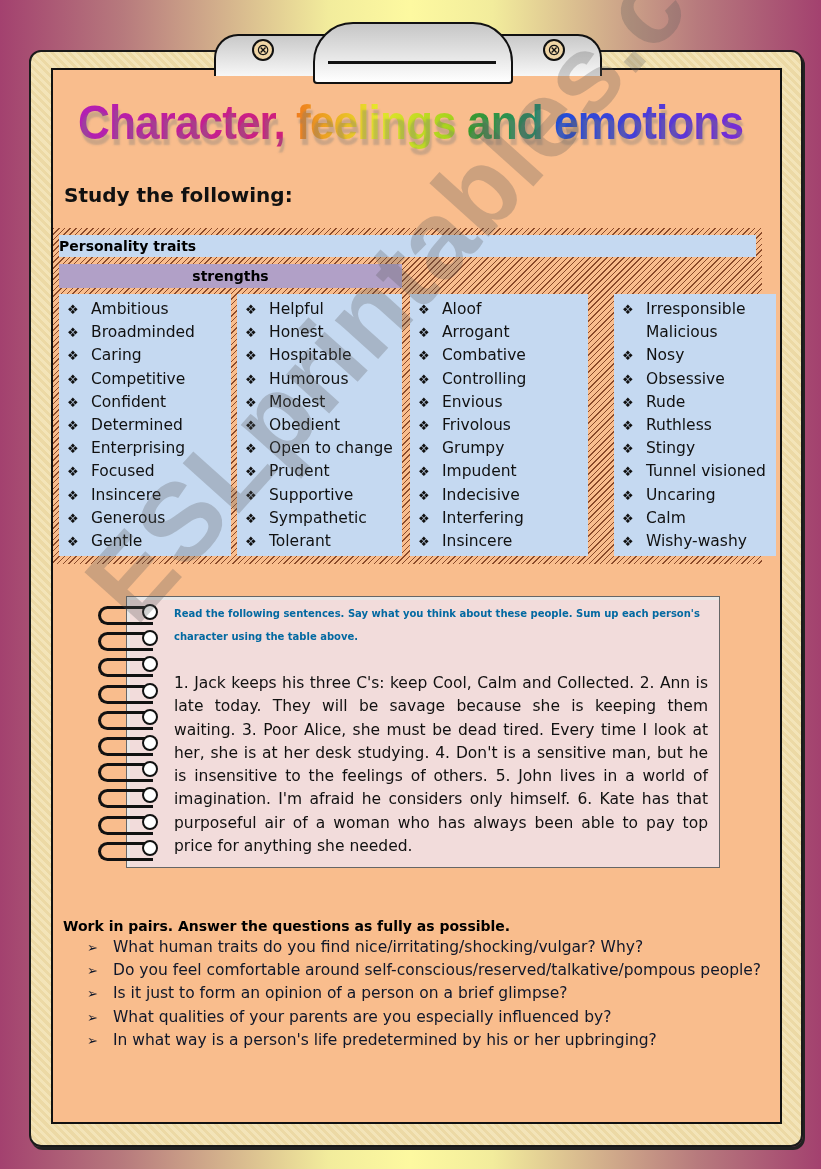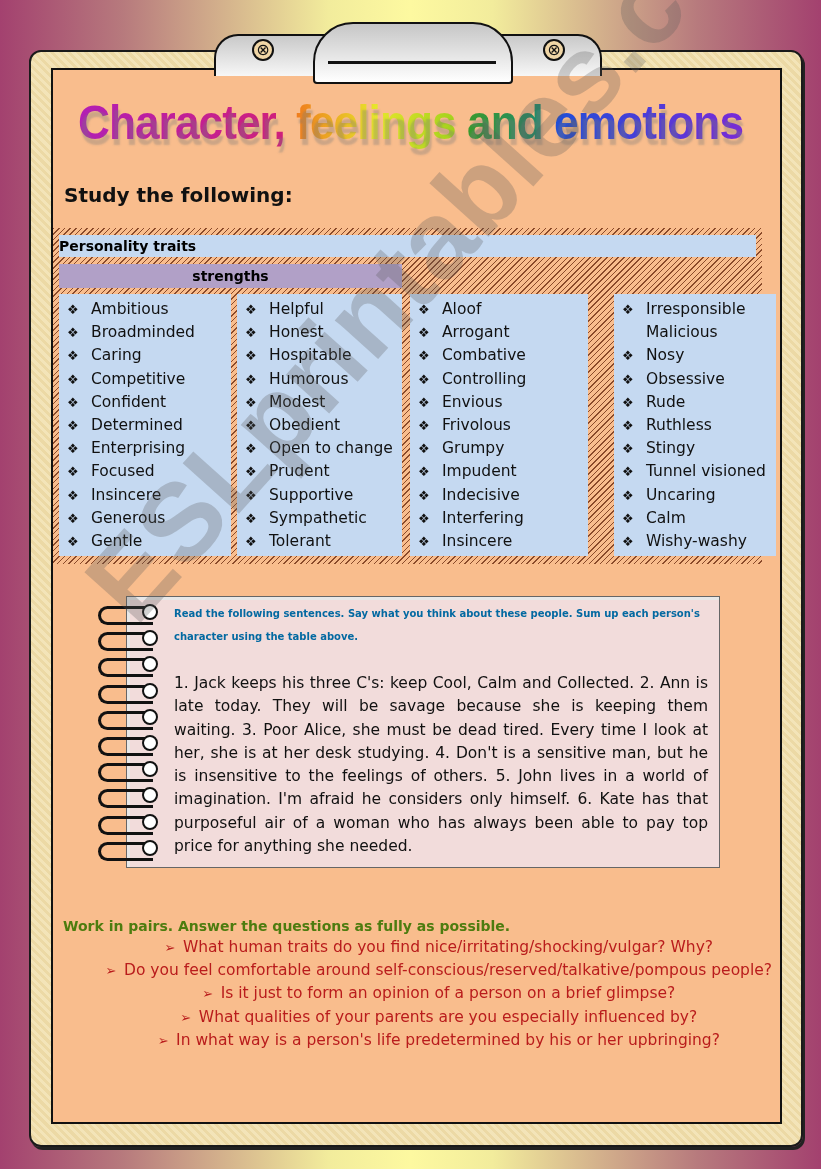--- a/index.html
+++ b/index.html
@@ -68,23 +68,23 @@
     background:#f2dcdb; border:1px solid #666; box-shadow: 3px 3px 0 #e8e8e8 inset;
   }
   .notebook-inner { position:absolute; left:174px; top:602px; width:534px; }
   .instr { font-weight:bold; font-size:10px; line-height:23px; color:#0369a1; }
   .body-text { margin-top:24px; font-size:15.5px; line-height:23.3px; text-align:justify; color:#111; }
   .ring { position:absolute; left:98px; width:64px; height:16px; }
   .ring .loop { position:absolute; left:0; top:2px; width:52px; height:13px; border:3px solid #111; border-right:none; border-radius:14px 0 0 14px; }
   .ring .hole { position:absolute; left:44px; top:0; width:16px; height:16px; border:2px solid #111; border-radius:50%; background:#fff; box-sizing:border-box; font-size:10px; line-height:12px; text-align:center; }
 
   .pairs { position:absolute; left:63px; top:918px; width:720px; }
-  .pairs-head { font-weight:bold; font-size:14px; color:#4d7c0f; }
+  .pairs-head { font-weight:bold; font-size:14px; color:#000000; }
   .pairs ul { list-style:none; margin:2px 0 0 24px; padding:0; }
-  .pairs li { font-size:15.5px; line-height:23.2px; color:#b91c1c; white-space:nowrap;text-align:center; }
+  .pairs li { font-size:15.5px; line-height:23.2px; color:#0f172a; white-space:nowrap; }
   .pairs li .arr { display:inline-block; width:26px; font-size:13px; }
 
   .watermark {
     position:absolute; left:60px; top:560px; font-family:"Liberation Sans", sans-serif;
     font-weight:bold; font-size:110px; color:rgba(90,90,90,0.28);
     transform: rotate(-48deg); transform-origin:left top; white-space:nowrap; pointer-events:none;
   }
 </style>
 </head>
 <body>

